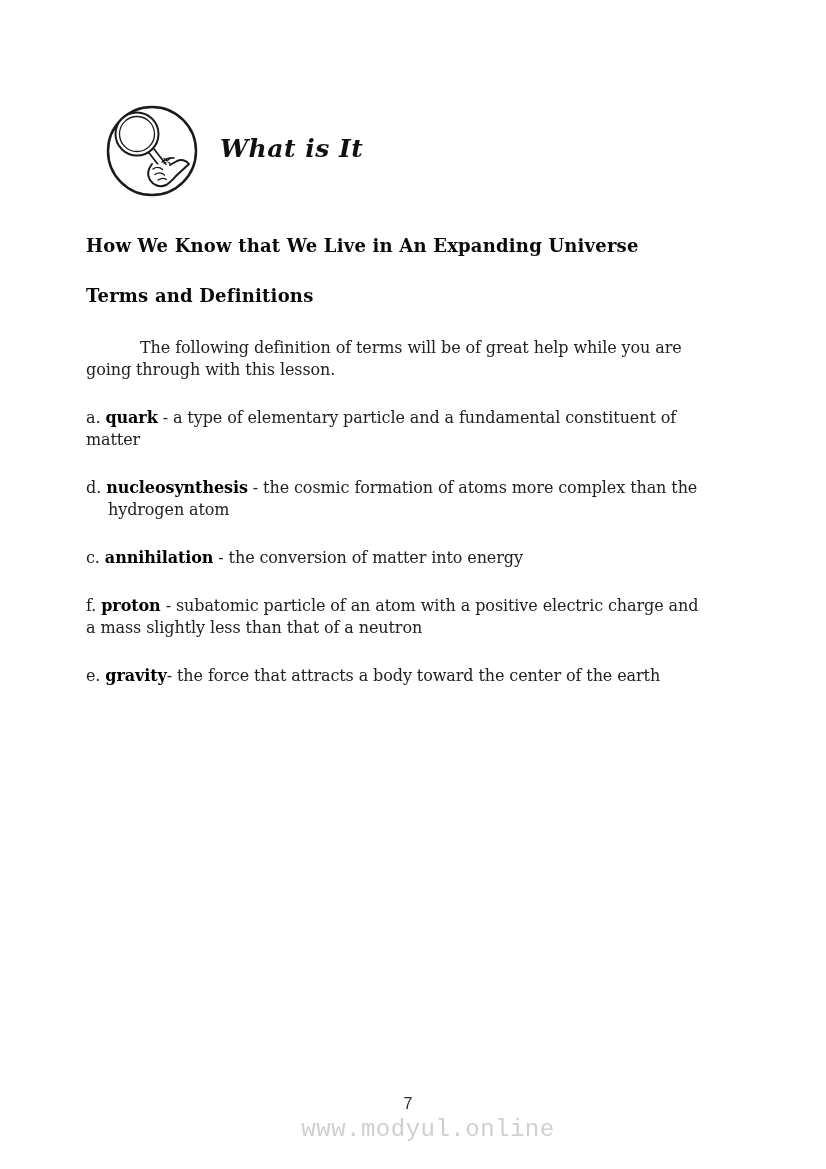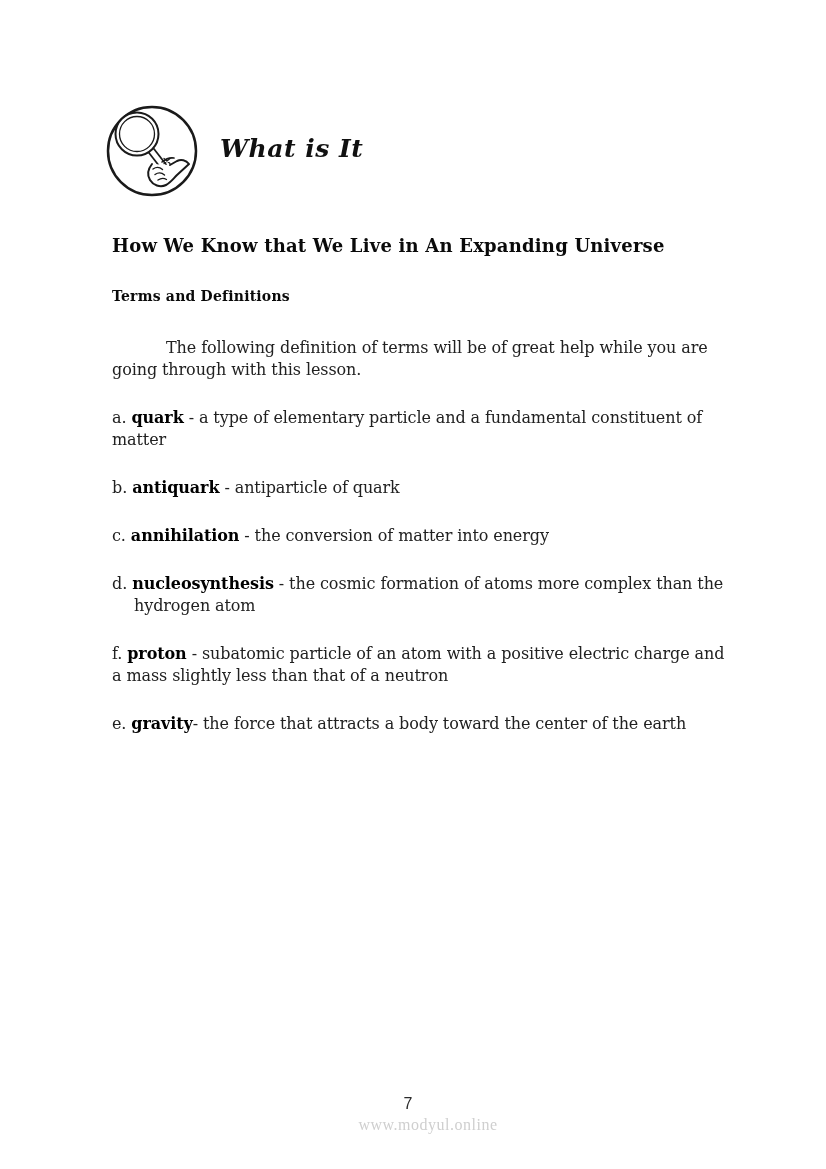--- a/index.html
+++ b/index.html
@@ -26,38 +26,38 @@
     top: 133px;
     font-size: 25px;
     line-height: 32px;
     font-weight: bold;
     font-style: italic;
     color: #111111;
     letter-spacing: 0.5px;
   }
   .content {
     position: absolute;
-    left: 112px;
+    left: 86px;
     top: 225px;
     width: 625px;
     font-size: 16px;
     line-height: 22px;
     letter-spacing: -0.1px;
   }
   .section-heading {
     margin: 9px 0 0 0;
     font-size: 18px;
     line-height: 24px;
     font-weight: bold;
     color: #0a0a0a;
     letter-spacing: 0.2px;
   }
   .subsection-heading {
     margin: 26px 0 0 0;
-    font-size: 14px;
+    font-size: 18px;
     line-height: 24px;
     font-weight: bold;
     color: #0a0a0a;
     letter-spacing: 0.2px;
   }
   .intro {
     margin: 29px 0 16px 0;
     text-indent: 54px;
   }
   .term-item { margin: 26px 0 0 0; }
@@ -70,22 +70,22 @@
     text-align: center;
     font-family: "Liberation Sans", sans-serif;
     font-size: 16px;
     color: #2b2b2b;
   }
   .footer-watermark {
     position: absolute;
     left: 0; right: 0;
     top: 1116px;
     text-align: center;
-    font-family: Liberation Serif, serif;
-    font-size: 16px;
+    font-family: Liberation Mono, monospace;
+    font-size: 24px;
     color: #cfcfcf;
     letter-spacing: 0.5px;
     margin-left: 40px;
   }
 </style>
 </head>
 <body>
 
 <div class="page">
 
@@ -107,23 +107,22 @@
 
   <div class="page-title">What is It</div>
 
   <div class="content">
     <h2 class="section-heading">How We Know that We Live in An Expanding Universe</h2>
     <h3 class="subsection-heading">Terms and Definitions</h3>
     <p class="intro">The following definition of terms will be of great help while you are going through with this lesson.</p>
 
     <div class="term-list">
       <div class="term-item"><span>a.</span> <span class="term-word">quark</span><span> - a type of elementary particle and a fundamental constituent of matter</span></div>
-      <div class="term-item"><span>b.</span> <span class="term-word">antiquark</span><span> - antiparticle of quark</span></div>
+      <div class="term-item hanging"><span>d.</span> <span class="term-word">nucleosynthesis</span><span> - the cosmic formation of atoms more complex than the hydrogen atom</span></div>
       <div class="term-item"><span>c.</span> <span class="term-word">annihilation</span><span> - the conversion of matter into energy</span></div>
-      <div class="term-item hanging"><span>d.</span> <span class="term-word">nucleosynthesis</span><span> - the cosmic formation of atoms more complex than the hydrogen atom</span></div>
       <div class="term-item"><span>f.</span> <span class="term-word">proton</span><span> - subatomic particle of an atom with a positive electric charge and a mass slightly less than that of a neutron</span></div>
       <div class="term-item"><span>e.</span> <span class="term-word">gravity</span><span>- the force that attracts a body toward the center of the earth</span></div>
     </div>
   </div>
 
   <div class="footer-pagenum">7</div>
   <div class="footer-watermark">www.modyul.online</div>
 
 </div>
 

